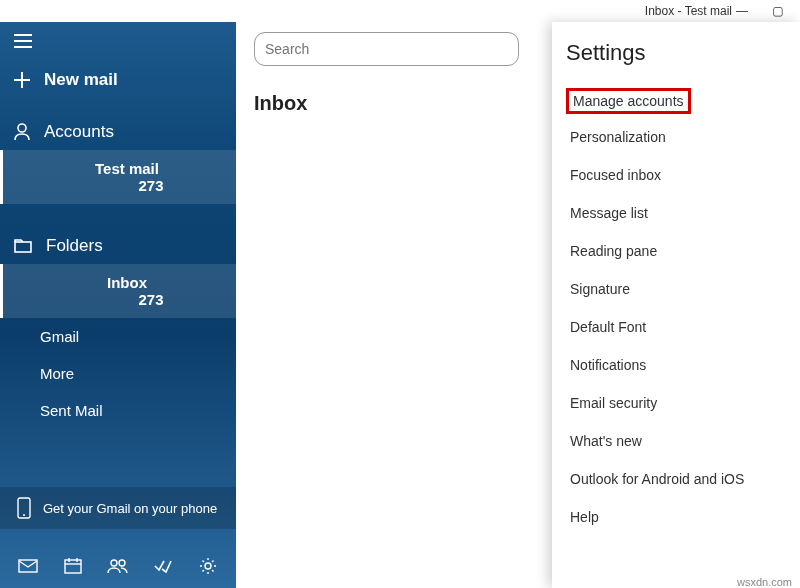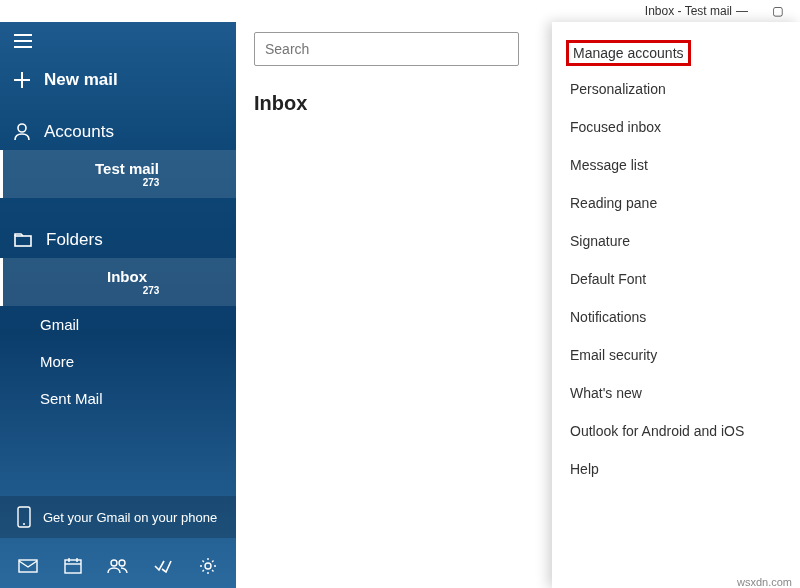--- a/index.html
+++ b/index.html
@@ -63,24 +63,24 @@
       font-size: 15px;
       cursor: pointer;
     }
     .side-item.selected {
       background: rgba(255,255,255,0.12);
       border-left: 3px solid #fff;
       padding-left: 37px;
       font-weight: 600;
       flex-direction: column;
     }
-    .side-item .count { font-size: 10px; margin-left: 48px; }
+    .side-item .count { font-size: 15px; margin-left: 48px; }
     .gmail-banner {
       margin-top: auto;
-      margin-bottom: 8px;
+      margin-bottom: 17px;
       display: flex;
       align-items: center;
       gap: 12px;
       padding: 10px 17px;
       background: rgba(0,0,0,0.18);
       font-size: 13px;
     }
     .bottom-icons {
       display: flex;
       justify-content: space-around;
@@ -92,21 +92,21 @@
     }
     .main {
       flex: 1;
       padding: 10px 18px;
       position: relative;
     }
     .search {
       width: 265px;
       height: 34px;
       border: 1px solid #999;
-      border-radius: 2px;
+      border-radius: 11px;
       padding: 0 10px;
       font-size: 14px;
       color: #666;
       outline: none;
     }
     .inbox-title {
       margin-top: 26px;
       font-size: 20px;
       font-weight: 700;
       color: #222;
@@ -259,20 +259,21 @@
     </div>
   </div>
 
   <div class="main">
     <input class="search" placeholder="Search" style="">
     <div class="inbox-title">Inbox</div>
   </div>
 </div>
 
 <div class="settings-panel">
+  <div class="settings-title">Settings</div>
   <div><span class="setting-item highlighted">Manage accounts</span></div>
   <div><span class="setting-item">Personalization</span></div>
   <div><span class="setting-item">Focused inbox</span></div>
   <div><span class="setting-item">Message list</span></div>
   <div><span class="setting-item">Reading pane</span></div>
   <div><span class="setting-item">Signature</span></div>
   <div><span class="setting-item">Default Font</span></div>
   <div><span class="setting-item">Notifications</span></div>
   <div><span class="setting-item">Email security</span></div>
   <div><span class="setting-item">What's new</span></div>

